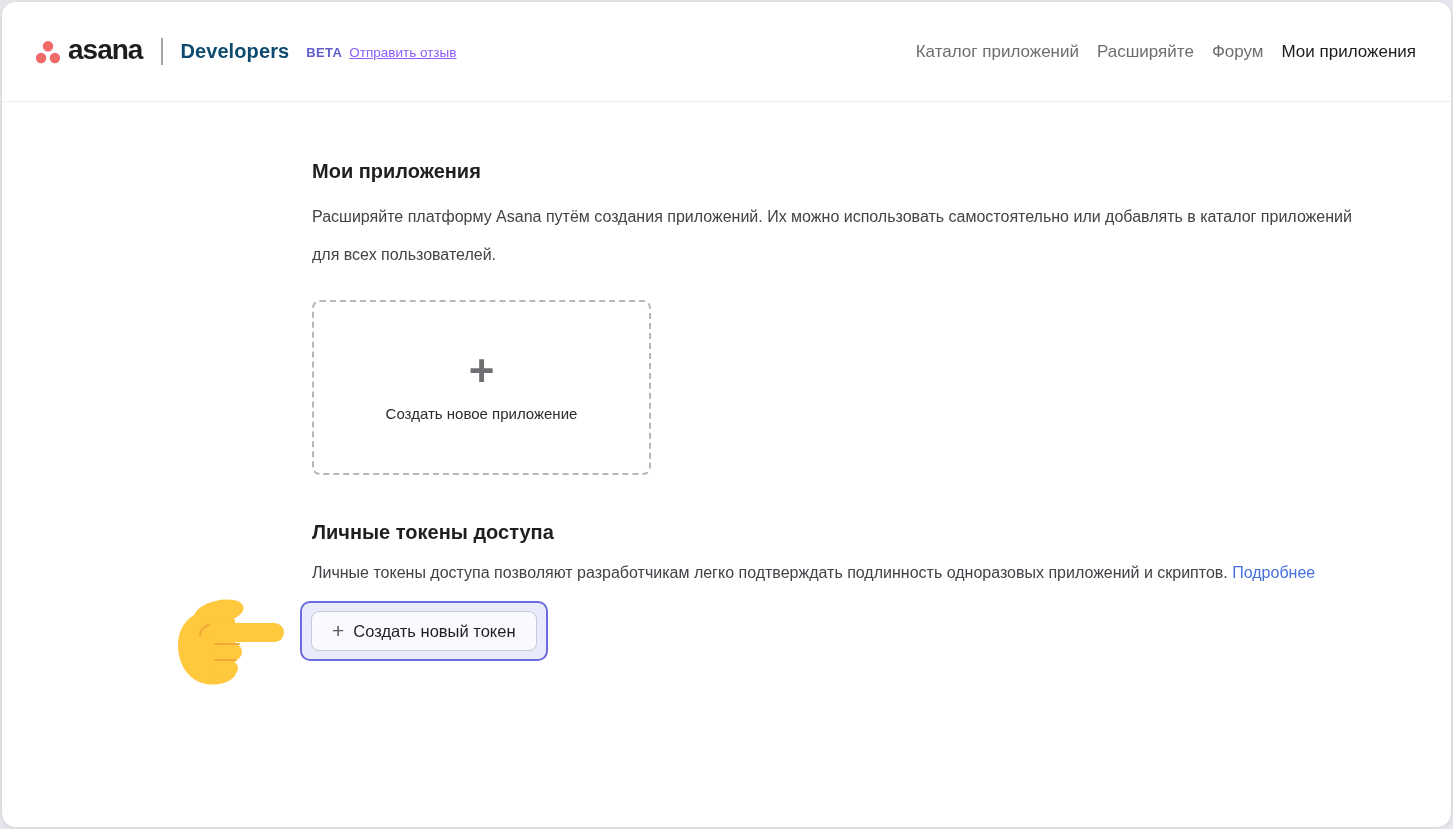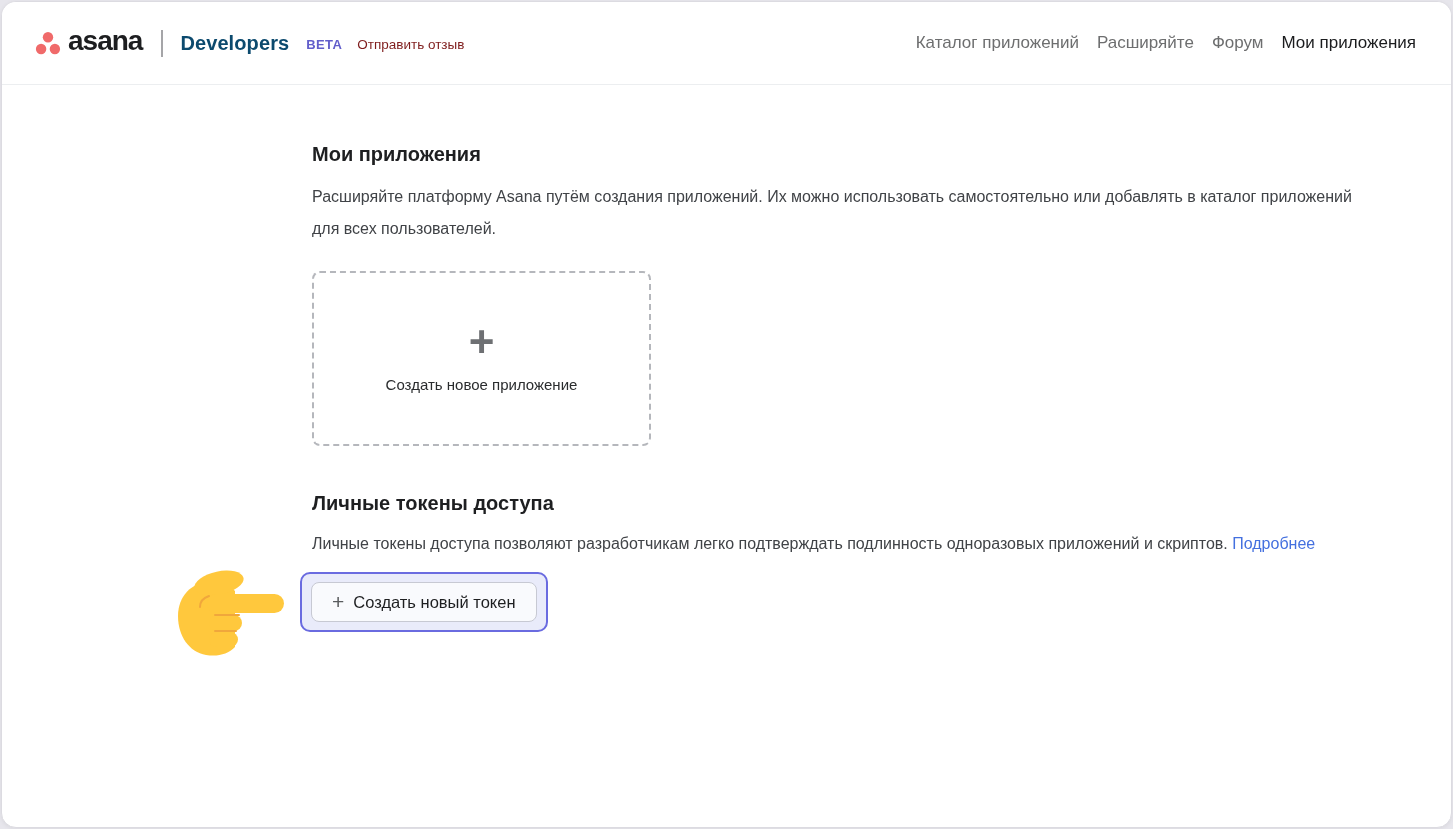--- a/index.html
+++ b/index.html
@@ -15,21 +15,21 @@
     inset: 1px;
     background: #ffffff;
     border: 1px solid #dcdbe1;
     border-radius: 15px;
     overflow: hidden;
     box-shadow: 0 1px 4px rgba(0,0,0,0.06);
   }
 
   
   .navbar {
-    height: 83px;
+    height: 100px;
     display: flex;
     align-items: center;
     padding: 0 35px 0 33px;
     border-bottom: 1px solid #eceef0;
     background: #fff;
   }
   .brand { display: flex; align-items: center; }
   .logo-dots { width: 26px; height: 26px; margin-right: 7px; flex: none; }
   .wordmark {
     font-size: 28px;
@@ -44,39 +44,39 @@
     background: #87878b;
     opacity: .75;
     margin: 0 17px 0 19px;
   }
   .developers-label { font-size: 20px; color: #0c4a6e; letter-spacing: .1px; font-weight: bold; }
   .beta-badge {
     font-size: 13px; font-weight: 700; letter-spacing: .4px;
     color: #625ecb; margin-left: 17px; padding-top: 2px;
   }
   .feedback-link {
-    font-size: 13.5px; color: #7f1d1d; 
-    margin-left: 15px; padding-top: 2px; cursor: pointer;
+    font-size: 13.5px; color: #8b5cf6; text-decoration: underline;
+    margin-left: 7px; padding-top: 2px; cursor: pointer;
   }
   .nav-links {
     margin-left: auto;
     display: flex;
     align-items: center;
     gap: 18px;
   }
   .nav-item { font-size: 17px; color: #6d6e6f; cursor: pointer; white-space: nowrap; }
   .nav-item.active { color: #1b1c1e; }
 
   
   .main { padding: 58px 85px 0 310px; }
   .section-title { font-size: 20px; font-weight: 700; color: #1e1f21; }
   .intro-text {
     margin-top: 15px;
     font-size: 16px;
-    line-height: 32px;
+    line-height: 38px;
     color: #404347;
     max-width: 1062px;
   }
 
   .create-app-card {
     margin-top: 26px;
     width: 339px;
     height: 175px;
     border: 2px dashed #b5b7bc;
     border-radius: 8px;

